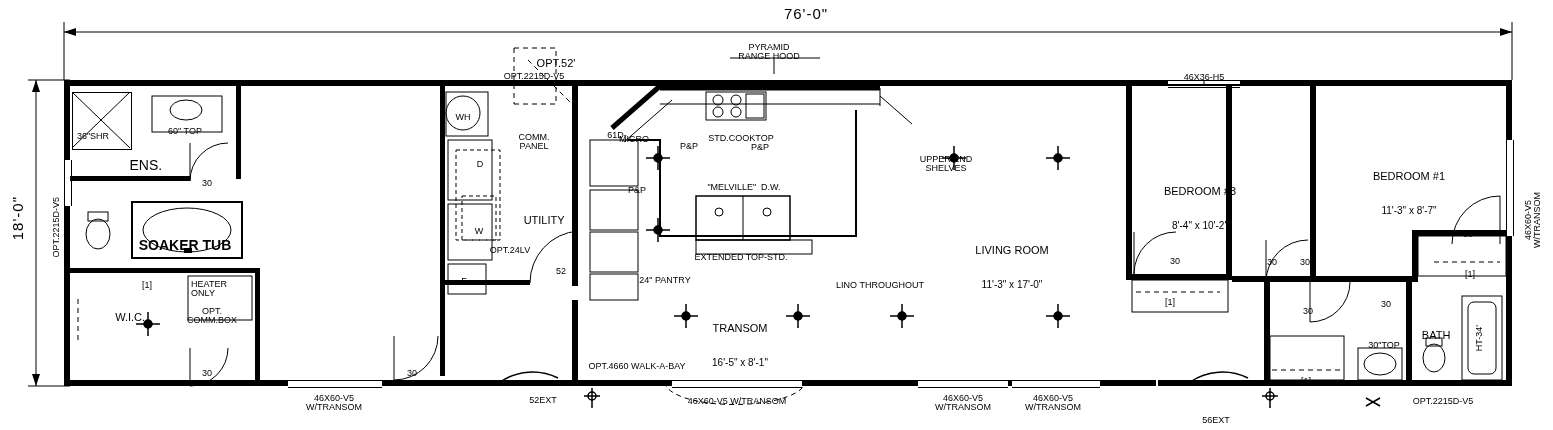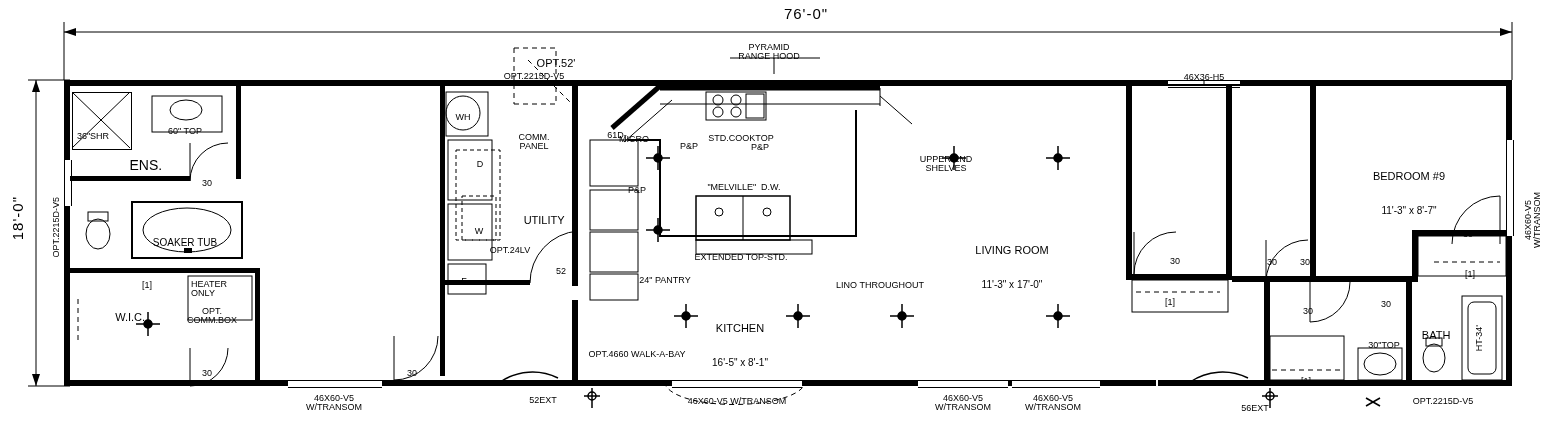--- a/index.html
+++ b/index.html
@@ -254,25 +254,29 @@
     <span>W.I.C.</span>
   </div>
   <div class="lbl c" style="left:538px;top:203px;font-size:11px;">
     <span>UTILITY</span>
   </div>
   <div class="lbl c" style="left:1012px;top:222px;font-size:11px;">
     <div>LIVING ROOM</div>
     <div style="font-size:10px;">11'-3" x 17'-0"</div>
   </div>
   <div class="lbl c" style="left:740px;top:300px;font-size:11px;">
-    <div>KITCHEN</div>
+    <div>TRANSOM</div>
     <div style="font-size:10px;">16'-5" x 8'-1"</div>
   </div>
+  <div class="lbl c" style="left:1200px;top:163px;font-size:11px;">
+    <div>BEDROOM #3</div>
+    <div style="font-size:10px;">8'-4" x 10'-2"</div>
+  </div>
   <div class="lbl c" style="left:1409px;top:148px;font-size:11px;">
-    <div>BEDROOM #9</div>
+    <div>BEDROOM #1</div>
     <div style="font-size:10px;">11'-3" x 8'-7"</div>
   </div>
   <div class="lbl c" style="left:1430px;top:318px;font-size:11px;">
     <span>BATH</span>
   </div>
 
   <div id="annos">
       <div class="lbl c" style="left: 556px; top: 58px; font-size: 11px; text-align: center;">OPT.52'</div>
       <div class="lbl c" style="left: 534px; top: 72px; font-size: 9px; text-align: center;">OPT.2215D-V5</div>
       <div class="lbl c" style="left: 769px; top: 43px; font-size: 9px; text-align: center;">PYRAMID
@@ -288,21 +292,21 @@
       <div class="lbl c" style="left: 617px; top: 131px; font-size: 9px; text-align: center;">61D-</div>
       <div class="lbl c" style="left: 634px; top: 135px; font-size: 9px; text-align: center;">MICRO</div>
       <div class="lbl c" style="left: 689px; top: 142px; font-size: 9px; text-align: center;">P&amp;P</div>
       <div class="lbl c" style="left: 760px; top: 143px; font-size: 9px; text-align: center;">P&amp;P</div>
       <div class="lbl c" style="left: 741px; top: 134px; font-size: 9px; text-align: center;">STD.COOKTOP</div>
       <div class="lbl c" style="left: 480px; top: 160px; font-size: 9px; text-align: center;">D</div>
       <div class="lbl c" style="left: 744px; top: 183px; font-size: 9px; text-align: center;">"MELVILLE"  D.W.</div>
       <div class="lbl c" style="left: 637px; top: 186px; font-size: 9px; text-align: center;">P&amp;P</div>
       <div class="lbl c" style="left: 479px; top: 227px; font-size: 9px; text-align: center;">W</div>
       <div class="lbl c" style="left: 741px; top: 253px; font-size: 9px; text-align: center;">EXTENDED TOP-STD.</div>
-      <div class="lbl c" style="left: 185px; top: 238px; font-size: 10px; text-align: center;">SOAKER TUB</div>
+      <div class="lbl c" style="left: 185px; top: 238px; font-size: 14px; text-align: center; font-weight: bold;">SOAKER TUB</div>
       <div class="lbl c" style="left: 464px; top: 277px; font-size: 9px; text-align: center;">F</div>
       <div class="lbl c" style="left: 561px; top: 267px; font-size: 9px; text-align: center;">52</div>
       <div class="lbl c" style="left: 665px; top: 276px; font-size: 9px; text-align: center;">24" PANTRY</div>
       <div class="lbl c" style="left: 880px; top: 281px; font-size: 9px; text-align: center;">LINO THROUGHOUT</div>
       <div class="lbl c" style="left: 510px; top: 246px; font-size: 9px; text-align: center;">OPT.24LV</div>
       <div class="lbl c" style="left: 209px; top: 280px; font-size: 9px; text-align: left;">HEATER
 ONLY</div>
       <div class="lbl c" style="left: 147px; top: 281px; font-size: 9px; text-align: center;">[1]</div>
       <div class="lbl c" style="left: 212px; top: 307px; font-size: 9px; text-align: center;">OPT.
 COMM.BOX</div>
@@ -312,30 +316,30 @@
       <div class="lbl c" style="left: 1175px; top: 257px; font-size: 9px; text-align: center;">30</div>
       <div class="lbl c" style="left: 1272px; top: 258px; font-size: 9px; text-align: center;">30</div>
       <div class="lbl c" style="left: 1305px; top: 258px; font-size: 9px; text-align: center;">30</div>
       <div class="lbl c" style="left: 1308px; top: 307px; font-size: 9px; text-align: center;">30</div>
       <div class="lbl c" style="left: 1386px; top: 300px; font-size: 9px; text-align: center;">30</div>
       <div class="lbl c" style="left: 1468px; top: 230px; font-size: 9px; text-align: center;">30</div>
       <div class="lbl c" style="left: 1170px; top: 298px; font-size: 9px; text-align: center;">[1]</div>
       <div class="lbl c" style="left: 1470px; top: 270px; font-size: 9px; text-align: center;">[1]</div>
       <div class="lbl c" style="left: 1306px; top: 377px; font-size: 9px; text-align: center;">[1]</div>
       <div class="lbl c" style="left: 1384px; top: 341px; font-size: 9px; text-align: center;">30"TOP</div>
-      <div class="lbl c" style="left: 637px; top: 350px; font-size: 9px; text-align: right;">OPT.4660 WALK-A-BAY</div>
+      <div class="lbl c" style="left: 637px; top: 362px; font-size: 9px; text-align: right;">OPT.4660 WALK-A-BAY</div>
       <div class="lbl c" style="left: 334px; top: 394px; font-size: 9px; text-align: center;">46X60-V5
 W/TRANSOM</div>
       <div class="lbl c" style="left: 543px; top: 396px; font-size: 9px; text-align: center;">52EXT</div>
       <div class="lbl c" style="left: 737px; top: 397px; font-size: 9px; text-align: center;">46X60-V5 W/TRANSOM</div>
       <div class="lbl c" style="left: 963px; top: 394px; font-size: 9px; text-align: center;">46X60-V5
 W/TRANSOM</div>
       <div class="lbl c" style="left: 1053px; top: 394px; font-size: 9px; text-align: center;">46X60-V5
 W/TRANSOM</div>
-      <div class="lbl c" style="left: 1216px; top: 404px; font-size: 9px; text-align: center; margin-left: 39px;">56EXT</div>
+      <div class="lbl c" style="left: 1216px; top: 416px; font-size: 9px; text-align: center;">56EXT</div>
       <div class="lbl c" style="left: 1443px; top: 397px; font-size: 9px; text-align: center;">OPT.2215D-V5</div>
       <div class="lbl c vert" style="left: 57px; top: 197px; font-size: 9px; text-align: center; transform: rotate(180deg) translateX(50%);">OPT.2215D-V5</div>
       <div class="lbl c vert" style="left: 1533px; top: 192px; font-size: 9px; text-align: center; transform: rotate(180deg) translateX(50%);">46X60-V5
 W/TRANSOM</div>
       <div class="lbl c vert" style="left: 1480px; top: 325px; font-size: 9px; text-align: center; transform: rotate(180deg) translateX(50%);">HT-34'</div>
     </div>
 
 </div>
 
 </body></html>

